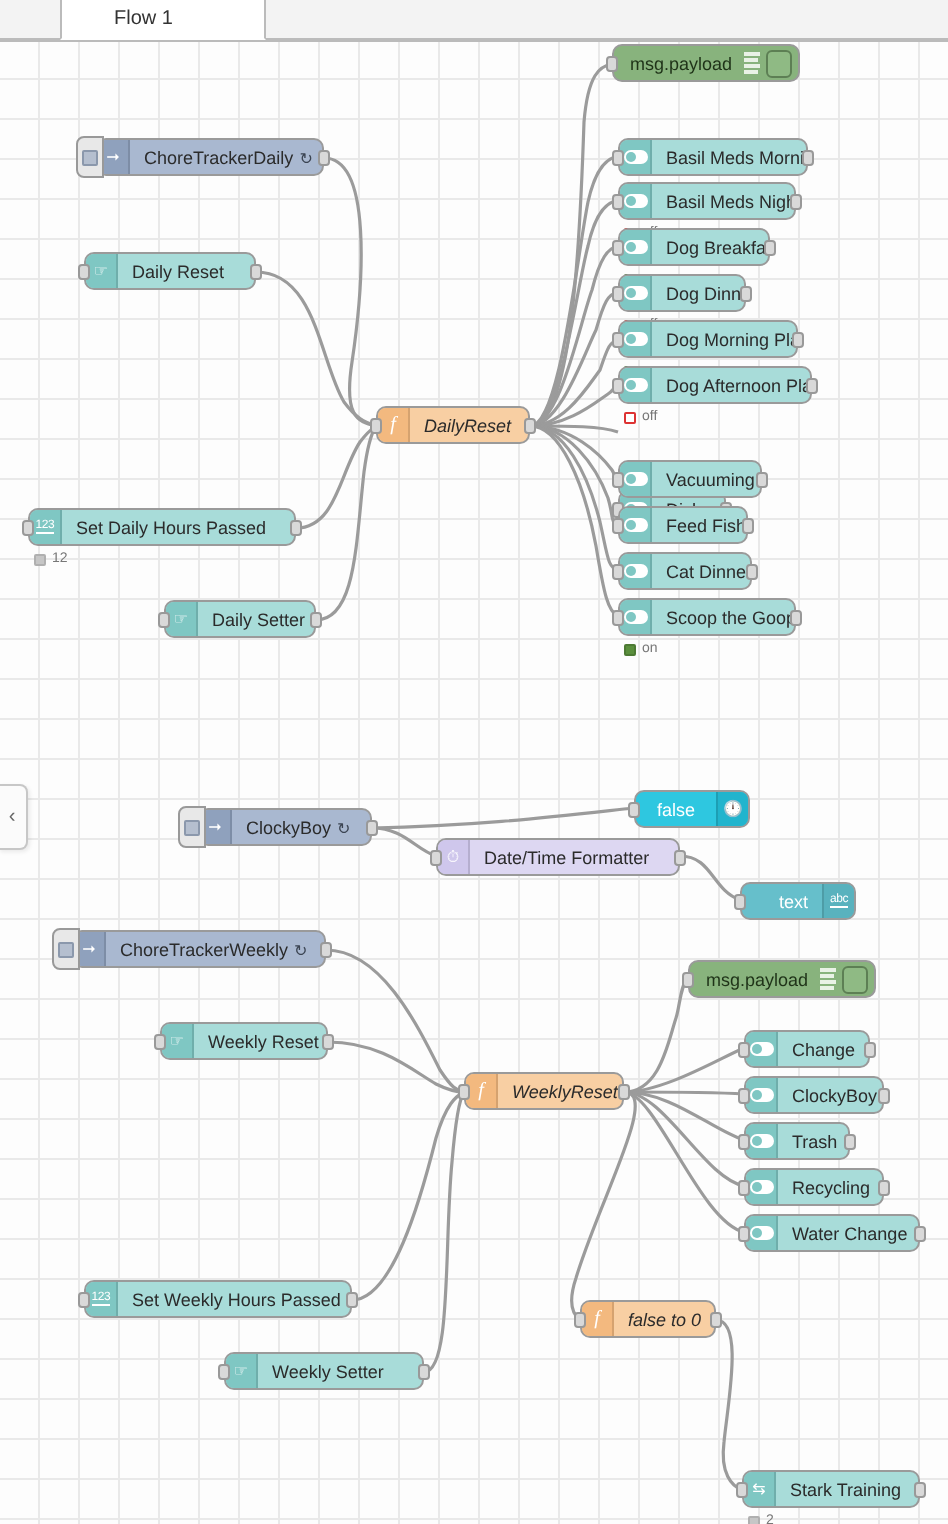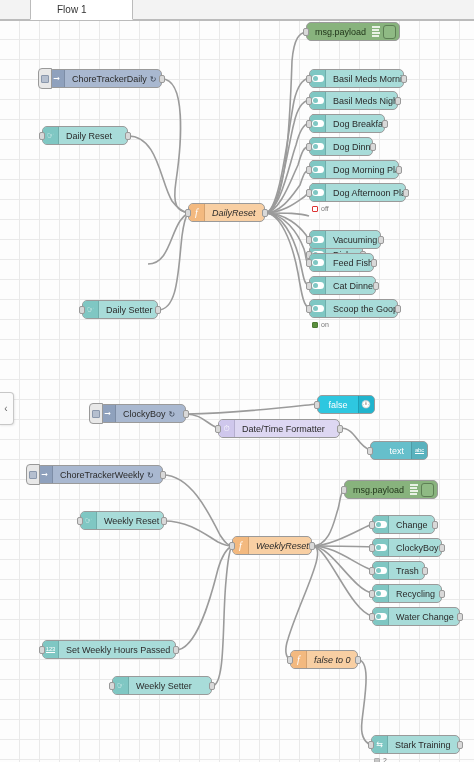--- a/index.html
+++ b/index.html
@@ -239,20 +239,32 @@
 
   <div class="node n-ui" style="left:42px; top:105px; width:86px;">
     <div class="icon">
         <span class="glyph">☞</span>
       </div>
     <div class="lbl">Daily Reset</div>
     <span class="port in"></span>
     <span class="port out"></span>
   </div>
 
+  <div class="node n-ui" style="left:14px; top:233px; width:134px;">
+    <div class="icon">
+        <span class="num123">123</span>
+      </div>
+    <div class="lbl">Set Daily Hours Passed</div>
+    <span class="port in"></span>
+    <span class="port out"></span>
+    <div class="status">
+      <span class="dot grey"></span>
+      <span>12</span>
+    </div>
+  </div>
 
   <div class="node n-ui" style="left:82px; top:279px; width:76px;">
     <div class="icon">
         <span class="glyph">☞</span>
       </div>
     <div class="lbl">Daily Setter</div>
     <span class="port in"></span>
     <span class="port out"></span>
   </div>
 

